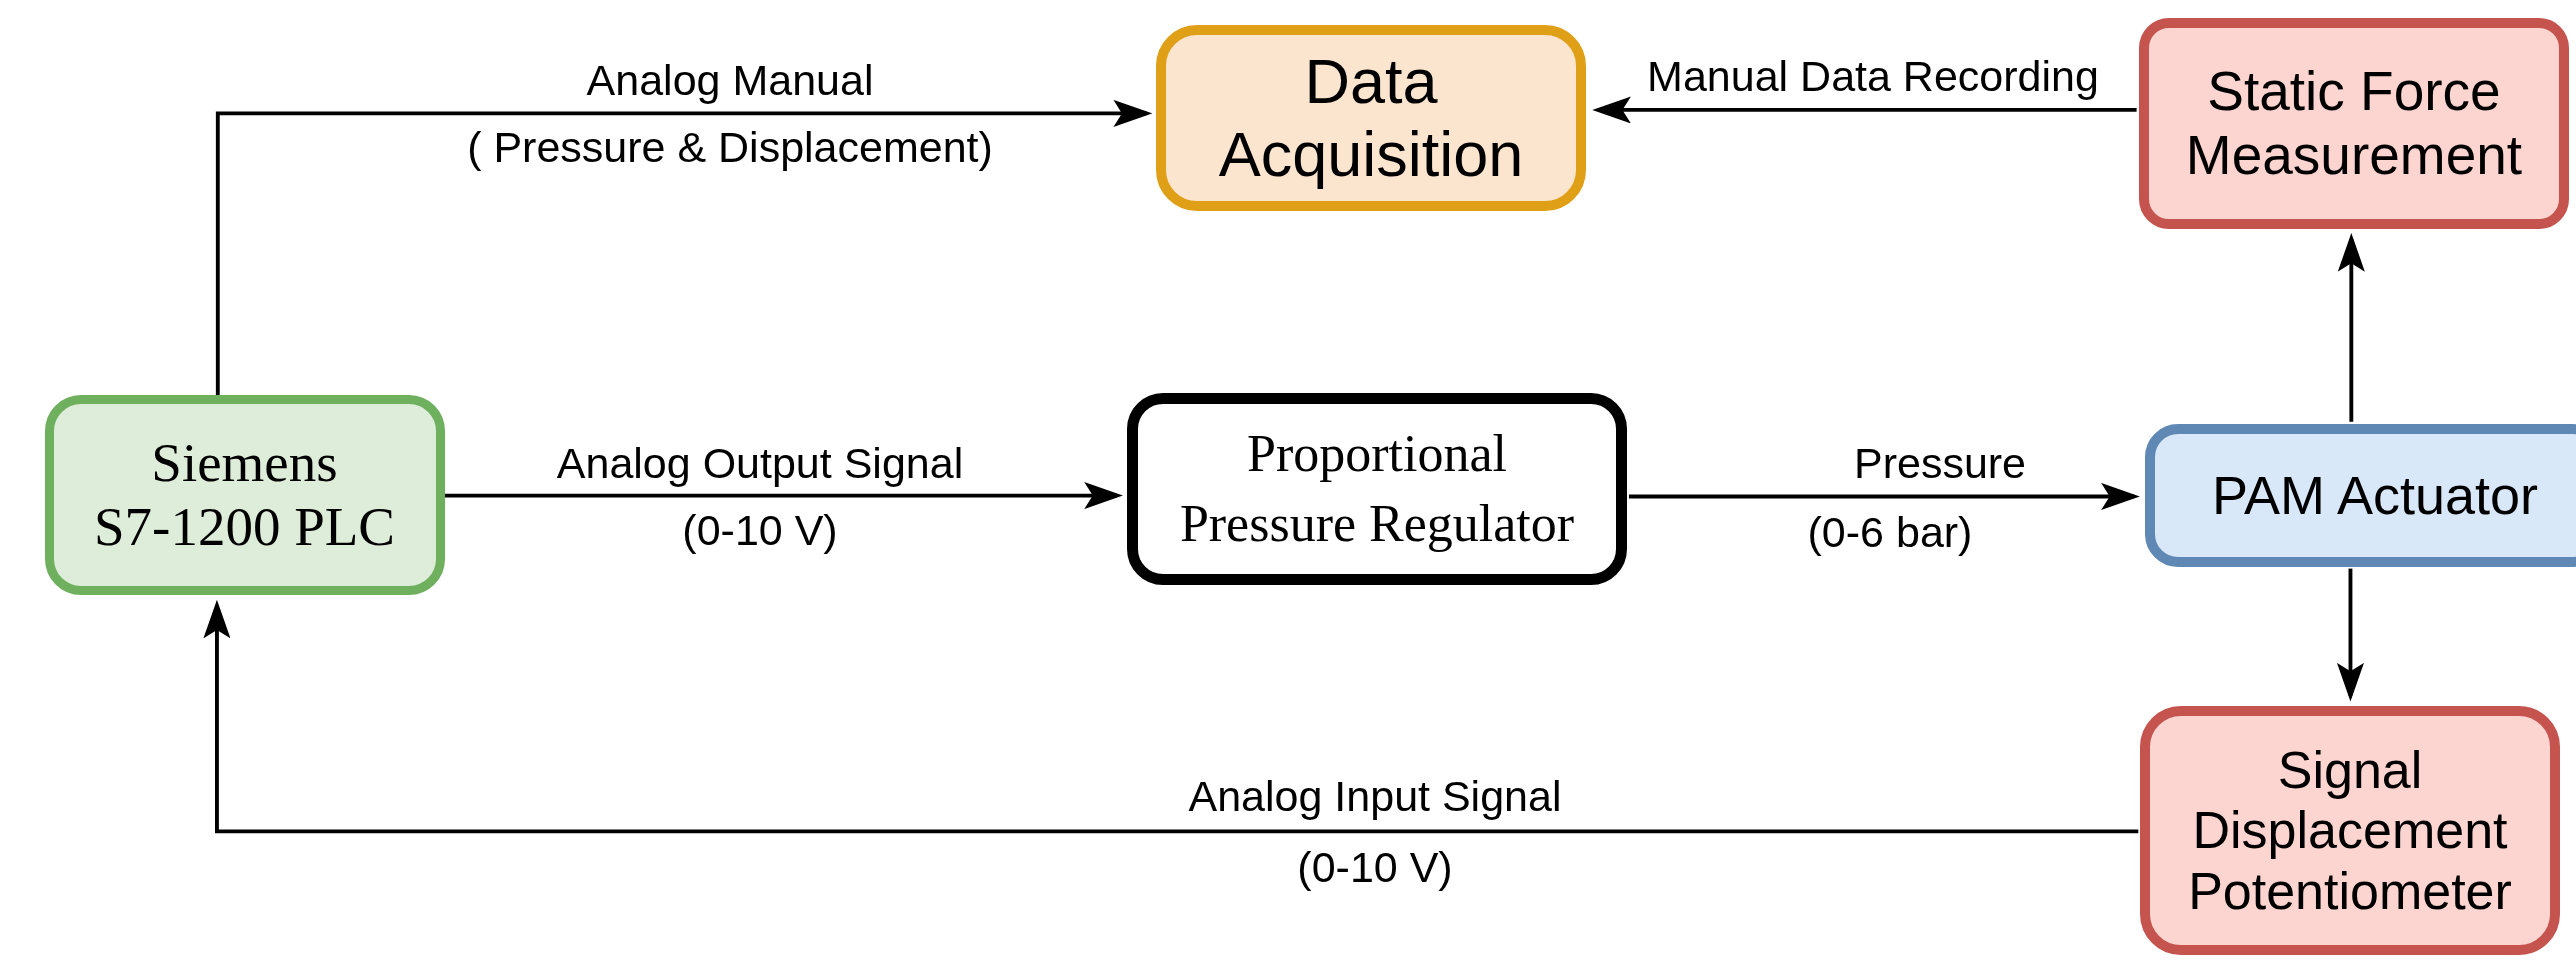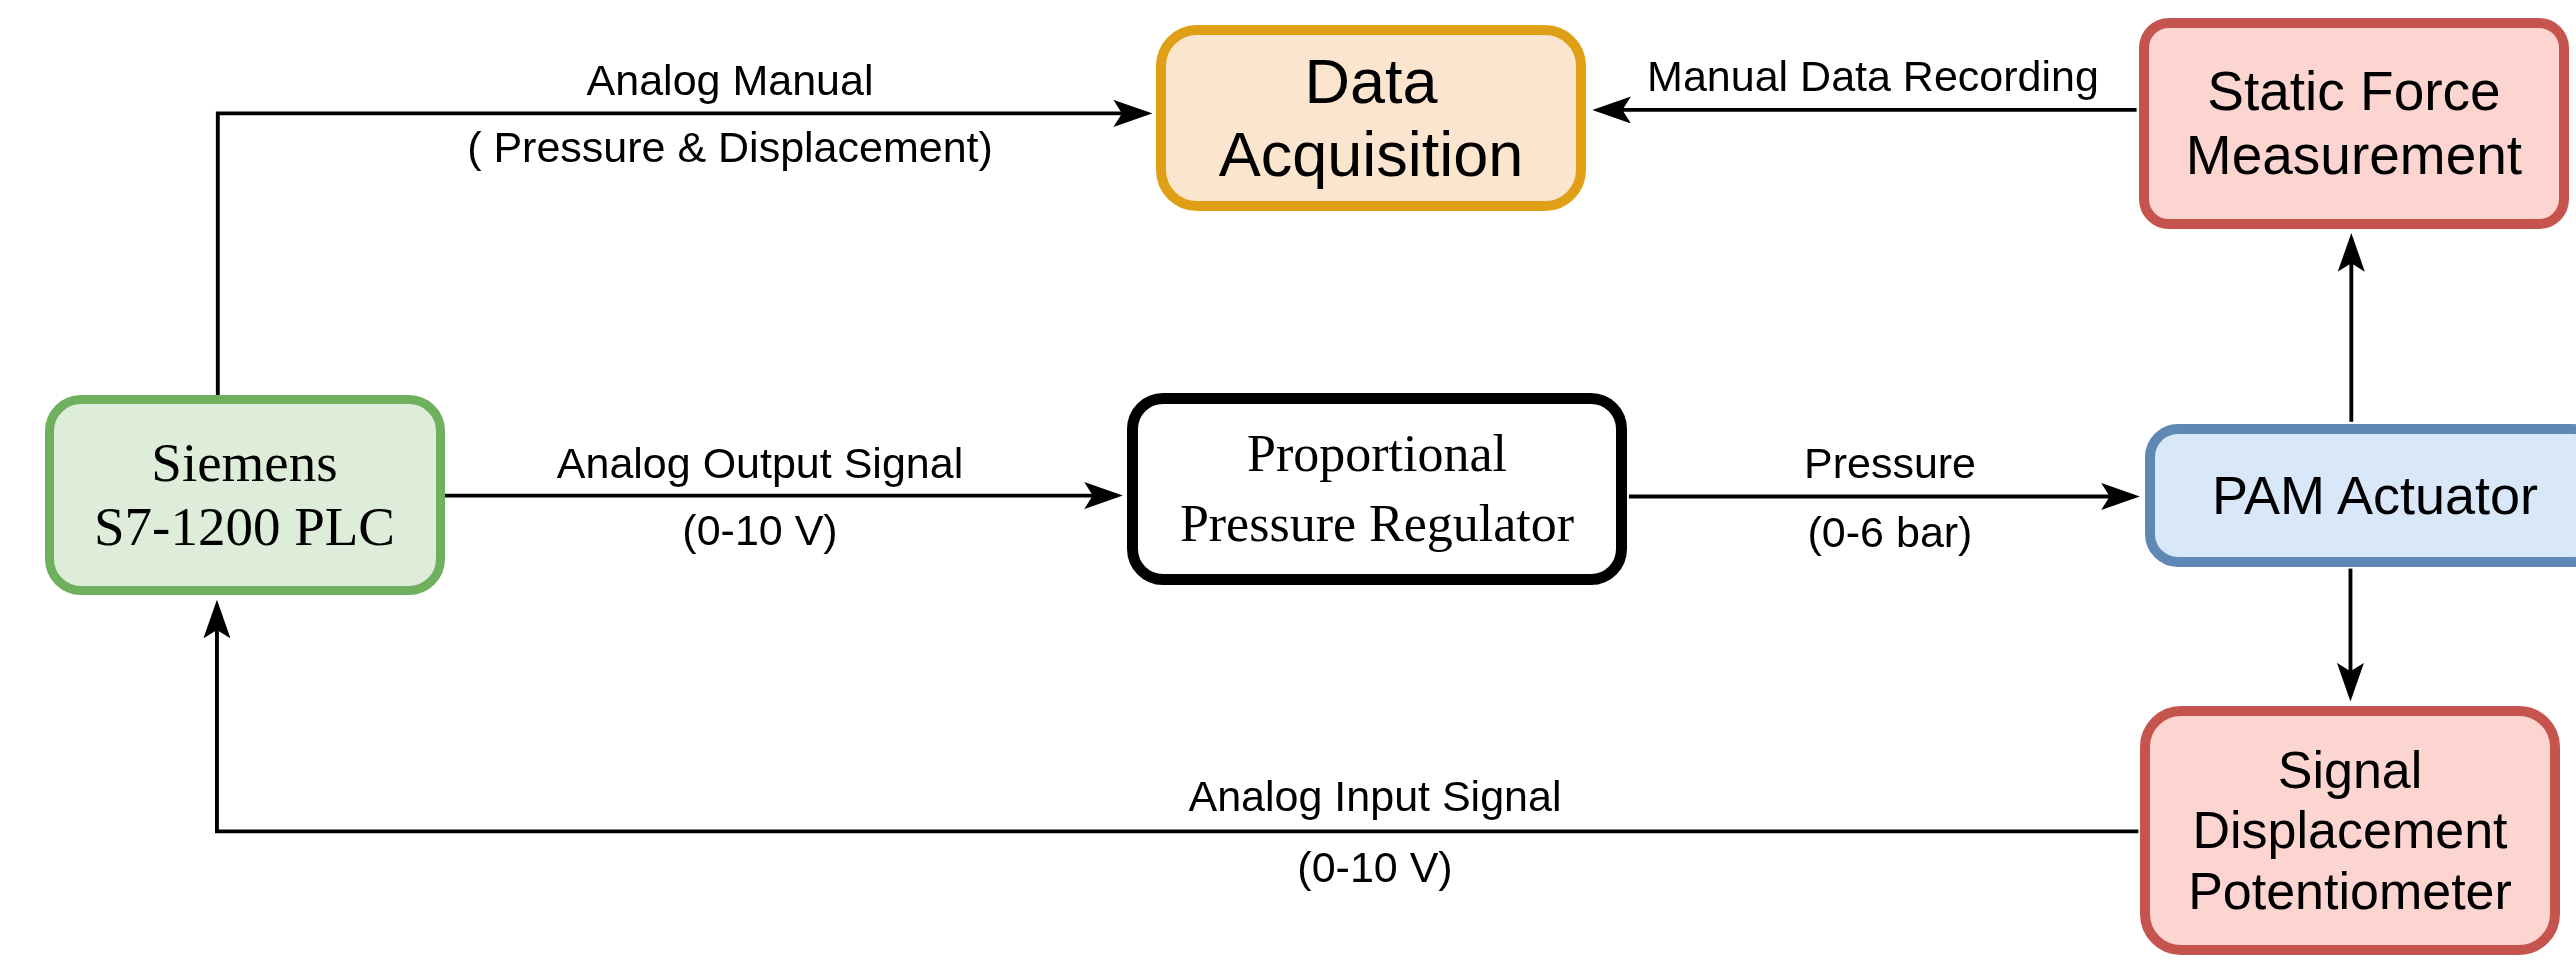--- a/index.html
+++ b/index.html
@@ -82,21 +82,21 @@
     transform: translateX(-50%);
     font-size: 43px;
     white-space: nowrap;
     line-height: 1.1;
   }
   .lbl-analog-signals-1   { left: 730px;  top: 57px;  }
   .lbl-analog-signals-2   { left: 730px;  top: 124px; }
   .lbl-manual-recording   { left: 1873px; top: 53px;  }
   .lbl-analog-output-1    { left: 760px;  top: 440px; }
   .lbl-analog-output-2    { left: 760px;  top: 507px; }
-  .lbl-pressure-1         { left: 1890px; top: 440px; }
+  .lbl-pressure-1         { left: 1940px; top: 440px; }
   .lbl-pressure-2         { left: 1890px; top: 509px; }
   .lbl-analog-input-1     { left: 1375px; top: 773px; }
   .lbl-analog-input-2     { left: 1375px; top: 844px; }
 </style>
 </head>
 <body>
 
 <div id="canvas">
 
   <svg id="connectors" viewBox="0 0 2998 1134" xmlns="http://www.w3.org/2000/svg" style="color: rgb(0, 0, 0);">

